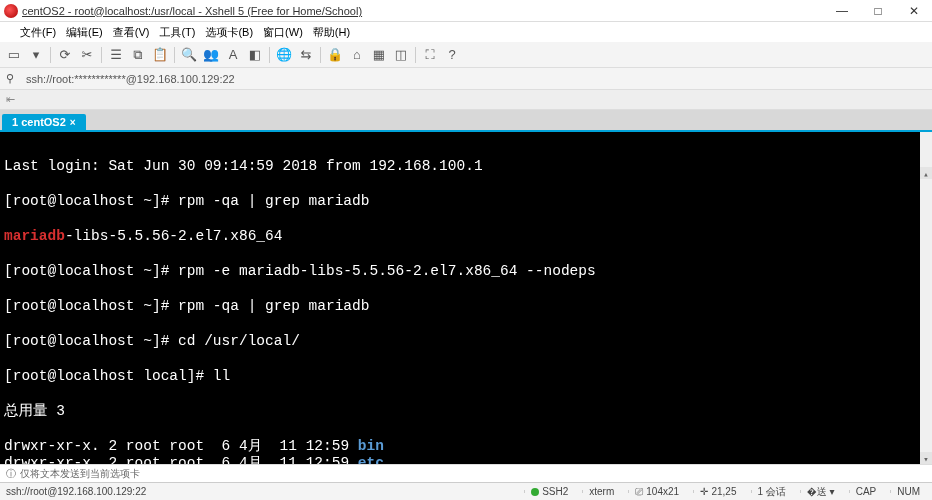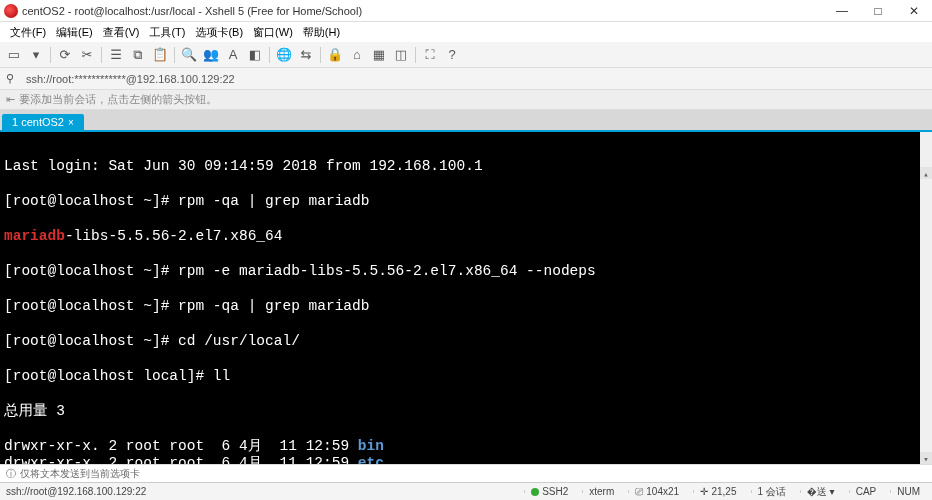--- a/index.html
+++ b/index.html
@@ -1,31 +1,31 @@
 <!DOCTYPE html>
 <html><head>
 <meta charset="utf-8">
 <style>
 * { margin: 0; padding: 0; box-sizing: border-box; }
 body { font-family: "Microsoft YaHei", sans-serif; font-size: 12px; background: #f0f0f0; width: 932px; height: 500px; overflow: hidden; display: flex; flex-direction: column; }
 .titlebar { background: #fff; height: 22px; display: flex; align-items: center; padding: 0 4px; border-bottom: 1px solid #ddd; }
 .titlebar .app-icon { width: 14px; height: 14px; margin-right: 4px; background: radial-gradient(circle at 40% 40%, #f55, #a00); border-radius: 50%; }
-.titlebar .title { flex: 1; font-size: 11px; color: #333; }
+.titlebar .title { flex: 1; font-size: 11px; color: #333; text-decoration: underline; }
 .titlebar .win-controls { display: flex; gap: 8px; }
 .titlebar .win-controls span { width: 28px; text-align: center; font-size: 12px; color: #333; cursor: default; }
-.menubar { background: #fff; height: 20px; display: flex; align-items: center; padding: 0 6px; gap: 2px; font-size: 11px; }
+.menubar { background: #fff; height: 20px; display: flex; align-items: center; padding: 0 16px; gap: 2px; font-size: 11px; }
 .menubar span { padding: 0 4px; cursor: default; }
 .toolbar { background: #f4f4f4; height: 26px; display: flex; align-items: center; padding: 0 6px; gap: 6px; border-bottom: 1px solid #ddd; }
 .tool-icon { width: 16px; height: 16px; cursor: pointer; display: inline-flex; align-items: center; justify-content: center; color: #555; font-size: 13px; }
 .tool-sep { width: 1px; height: 16px; background: #ccc; }
 .addressbar { background: #f4f4f4; height: 22px; display: flex; align-items: center; padding: 0 6px; font-size: 11px; color: #555; border-bottom: 1px solid #ddd; }
 .addressbar .addr-icon { width: 14px; margin-right: 6px; }
 .hintbar { background: #eee; height: 20px; display: flex; align-items: center; padding: 0 6px; font-size: 11px; color: #888; border-bottom: 1px solid #ddd; }
 .hintbar .hint-icon { margin-right: 4px; }
-.tabbar { background: #d8d8d8; height: 20px; display: flex; align-items: flex-end; padding: 0 2px; font-size: 11px; }
+.tabbar { background: #d8d8d8; height: 20px; display: flex; align-items: flex-end; padding: 0 2px; font-size: 11px; font-weight: bold; }
 .tab { background: #00a2d8; color: #fff; padding: 2px 10px; border-radius: 2px 2px 0 0; display: flex; align-items: center; gap: 4px; cursor: pointer; }
 .tab .close { font-size: 10px; cursor: pointer; }
 .terminal { flex: 1; background: #000; color: #fff; font-family: "Consolas","Courier New",monospace; font-size: 14.5px; line-height: 17.5px; padding: 8px 4px; white-space: pre; overflow: hidden; position: relative; border-top: 2px solid #00a2d8; }
 .term-line { white-space: pre; }
 .red { color: #d83030; font-weight: bold; text-align: right; }
 .dir { color: #5a9bd5; font-weight: bold; }
 .scroll-right { position: absolute; right: 0; top: 0; bottom: 0; width: 12px; background: #f0f0f0; }
 .scroll-right .arrow-up, .scroll-right .arrow-down { height: 12px; text-align: center; font-size: 9px; color: #666; background: #e4e4e4; cursor: pointer; }
 .scroll-right .track { position: absolute; top: 12px; bottom: 12px; left: 0; right: 0; }
 .bottombar { background: #fff; height: 18px; display: flex; align-items: center; padding: 0 6px; font-size: 10px; color: #666; border-top: 1px solid #ddd; }
@@ -86,21 +86,20 @@
   <span class="tool-icon">?</span>
 </div>
 
 <div class="addressbar">
   <span class="addr-icon">⚲</span>
   <span>ssh://root:************@192.168.100.129:22</span>
 </div>
 
 <div class="hintbar">
   <span class="hint-icon">⇤</span>
-  <span>要添加当前会话，点击左侧的箭头按钮。</span>
 </div>
 
 <div class="tabbar">
   <div class="tab">
     <span>1 centOS2</span>
     <span class="close">×</span>
   </div>
 </div>
 
 <div class="terminal">

